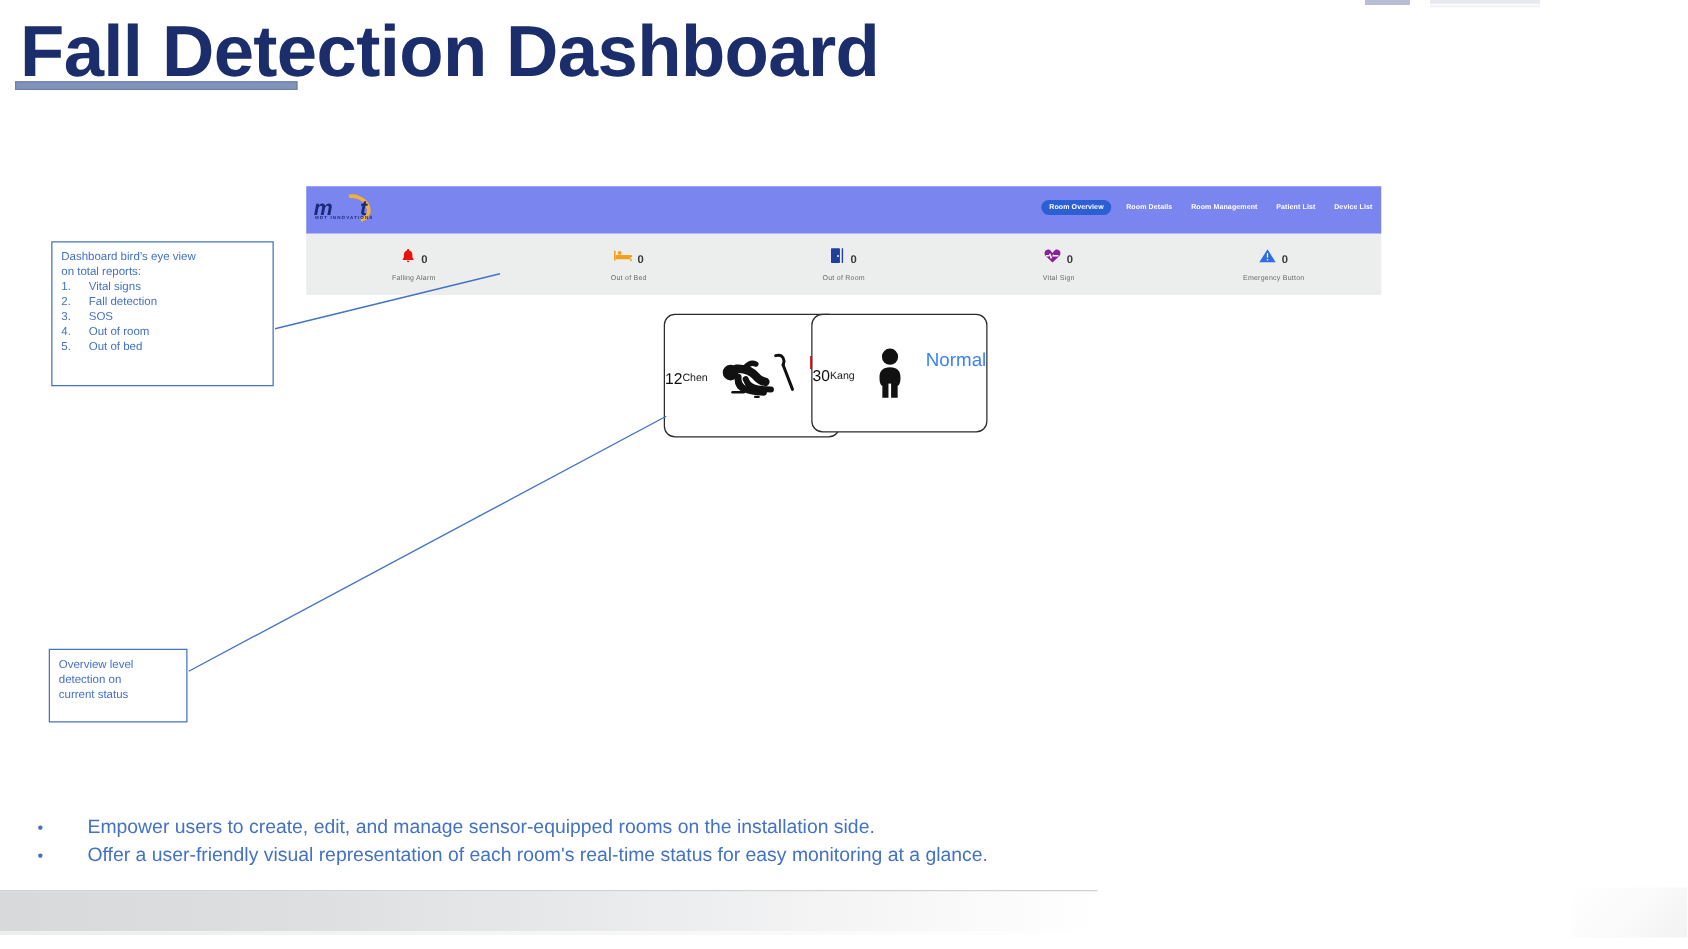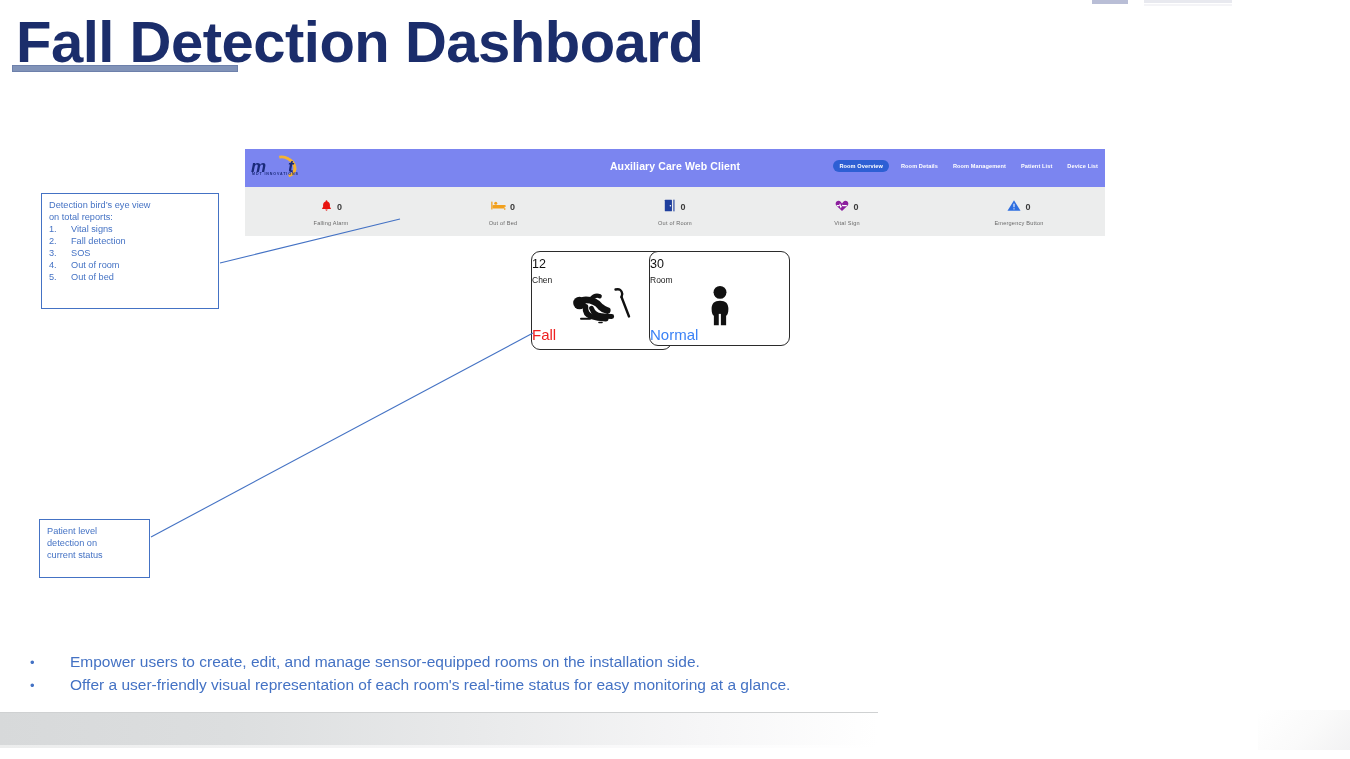--- a/index.html
+++ b/index.html
@@ -92,21 +92,21 @@
     padding-top:2px;
   }
   .stat-top{display:flex;align-items:center;gap:4px;height:15px;}
   .stat-count{font-size:9px;font-weight:bold;color:#3a3a3a;}
   .stat-label{font-size:5.6px;color:#6a6a6a;margin-top:5px;letter-spacing:.2px;}
   .stat-icon{display:block;}
 
   
   .room-card{
     position:absolute;background:#ffffff;border:1.4px solid #2b2b2b;border-radius:9px;
-    display:flex;flex-direction:column;
+    display:flex;flex-direction:row;align-items:center;
   }
   #room-card-1{left:531px;top:251px;width:139px;height:97px;}
   #room-card-2{left:649px;top:251px;width:139px;height:93px;}
   .room-number{font-size:12.5px;color:#111;margin-top:6px;line-height:1.1;}
   .room-patient{font-size:8.5px;color:#222;margin-top:4px;line-height:1.1;}
   .room-figure{flex:1;display:flex;align-items:center;justify-content:center;width:100%;}
   .room-status{font-size:15px;line-height:1;margin-bottom:21px;}
   .status-fall{color:#ef2020;}
   .status-normal{color:#3b82f6;}
 
@@ -144,21 +144,20 @@
 <div class="abs" id="web-client">
 
   <div id="wc-header">
     <div id="wc-logo">
       <span class="lg-m">m</span>
       <span class="lg-swoosh"></span>
       <span class="lg-t">t</span>
       <span class="lg-sub">MDT INNOVATIONS</span>
     </div>
 
-    <div id="wc-title">Auxiliary Care Web Client</div>
 
     <div id="wc-nav">
       <div class="nav-item active">Room Overview</div>
       <div class="nav-item">Room Details</div>
       <div class="nav-item">Room Management</div>
       <div class="nav-item">Patient List</div>
       <div class="nav-item">Device List</div>
     </div>
   </div>
 
@@ -257,38 +256,38 @@
 
       <line x1="20" y1="45" x2="32" y2="45" stroke="#111" stroke-width="2.6" stroke-linecap="round"></line>
       <line x1="44" y1="50" x2="48" y2="50" stroke="#111" stroke-width="2.2" stroke-linecap="round"></line>
     </svg>
   </div>
   <div class="room-status status-fall">Fall</div>
 </div>
 
 <div class="room-card" id="room-card-2">
   <div class="room-number">30</div>
-  <div class="room-patient">Room</div>
+  <div class="room-patient">Kang</div>
   <div class="room-figure">
     <svg width="30" height="42" viewBox="0 0 34 48">
       <circle cx="17" cy="8.4" r="7.4" fill="#111"></circle>
       <path d="M17 18 c-6.6 0 -9.6 3.4 -9.6 9.2 c0 5 1 7.2 2.6 7.8 l0 11 h14 l0 -11 c1.6 -.6 2.6 -2.8 2.6 -7.8 c0 -5.8 -3 -9.2 -9.6 -9.2 z" fill="#111"></path>
       <rect x="15.6" y="33" width="2.4" height="14" fill="#ffffff"></rect>
     </svg>
   </div>
   <div class="room-status status-normal">Normal</div>
 </div>
 
 <svg id="connectors">
   <line x1="220" y1="263" x2="400" y2="219" stroke="#4472c4" stroke-width="1.1"></line>
   <line x1="151" y1="537" x2="533" y2="333" stroke="#4472c4" stroke-width="1.1"></line>
 </svg>
 
 <div class="callout" id="callout-dashboard">
-  <div class="co-line">Detection bird’s eye view</div>
+  <div class="co-line">Dashboard bird’s eye view</div>
   <div class="co-line">on total reports:</div>
   <ol>
     <li>
         <span class="num">1.</span>
         <span>Vital signs</span>
       </li>
     <li>
         <span class="num">2.</span>
         <span>Fall detection</span>
       </li>
@@ -301,21 +300,21 @@
         <span>Out of room</span>
       </li>
     <li>
         <span class="num">5.</span>
         <span>Out of bed</span>
       </li>
   </ol>
 </div>
 
 <div class="callout" id="callout-patient">
-  <div>Patient level</div>
+  <div>Overview level</div>
   <div>detection on</div>
   <div>current status</div>
 </div>
 
 <div id="bullets">
   <div class="bullet-row">
     <span class="bullet-dot">•</span>
     <span class="bullet-text">Empower users to create, edit, and manage sensor-equipped rooms on the installation side.</span>
   </div>
   <div class="bullet-row">

